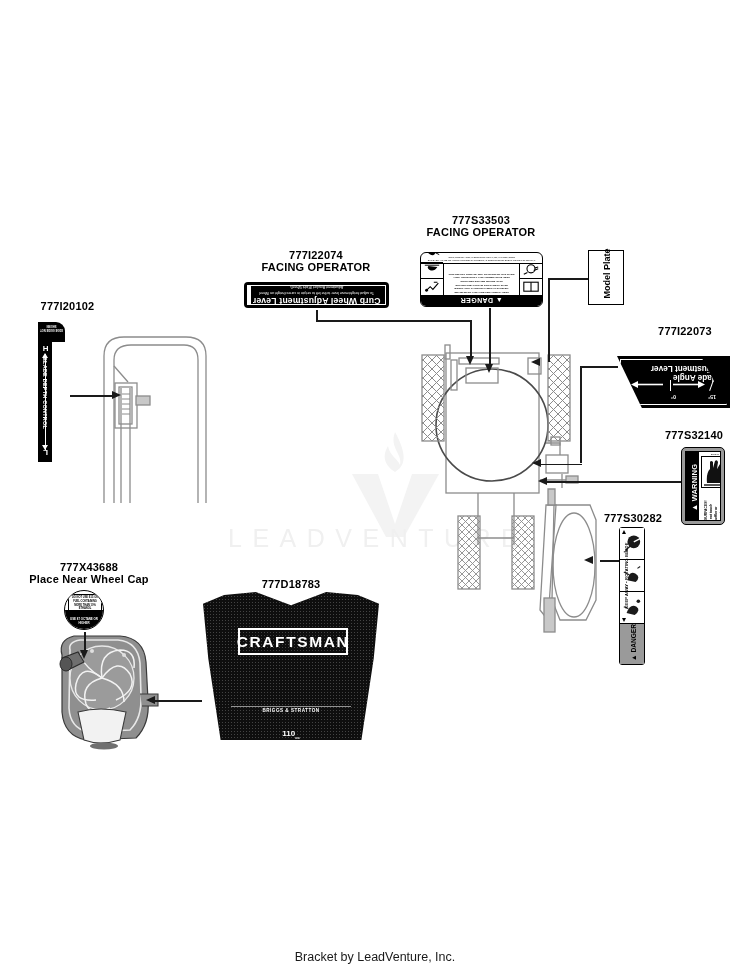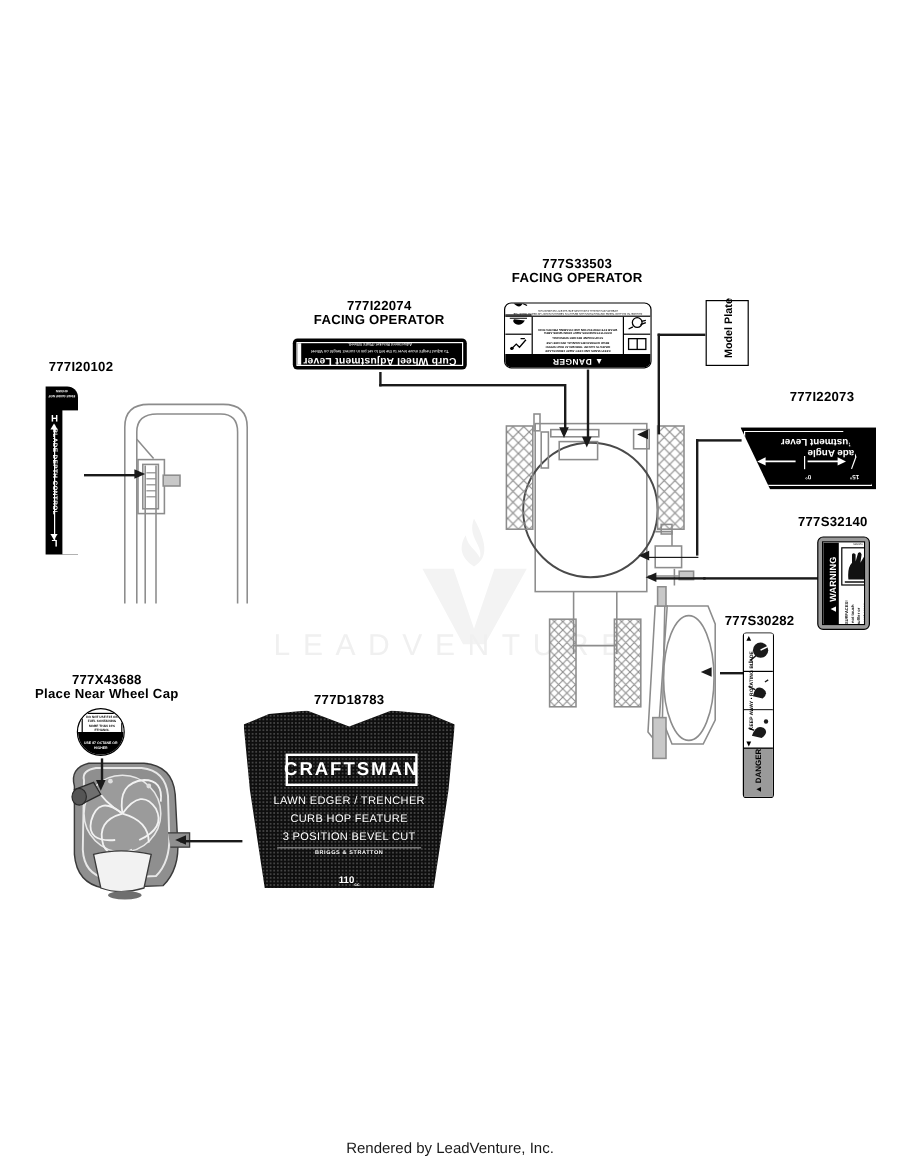--- a/index.html
+++ b/index.html
@@ -623,27 +623,22 @@
         <span>USE 87 OCTANE OR HIGHER</span>
       </div>
     </div>
   </div>
 
   <div class="decal" id="craftsman">
     <div class="dots"></div>
     <div class="cm-logo">
       <b>CRAFTSMAN</b>
     </div>
-    <div class="cm-lines">
-      <div>LAWN EDGER / TRENCHER</div>
-      <div>CURB HOP FEATURE</div>
-      <div>3 POSITION BEVEL CUT</div>
-    </div>
     <div class="cm-rule"></div>
     <div class="cm-bs">BRIGGS &amp; STRATTON</div>
     <div class="cm-140">
       <span>110</span><sub>cc</sub>
     </div>
   </div>
 
-  <div class="footer">Rendered by LeadVenture, Inc.</div>
+  <div class="footer">Bracket by LeadVenture, Inc.</div>
 
 </div>
 
 </body></html>

